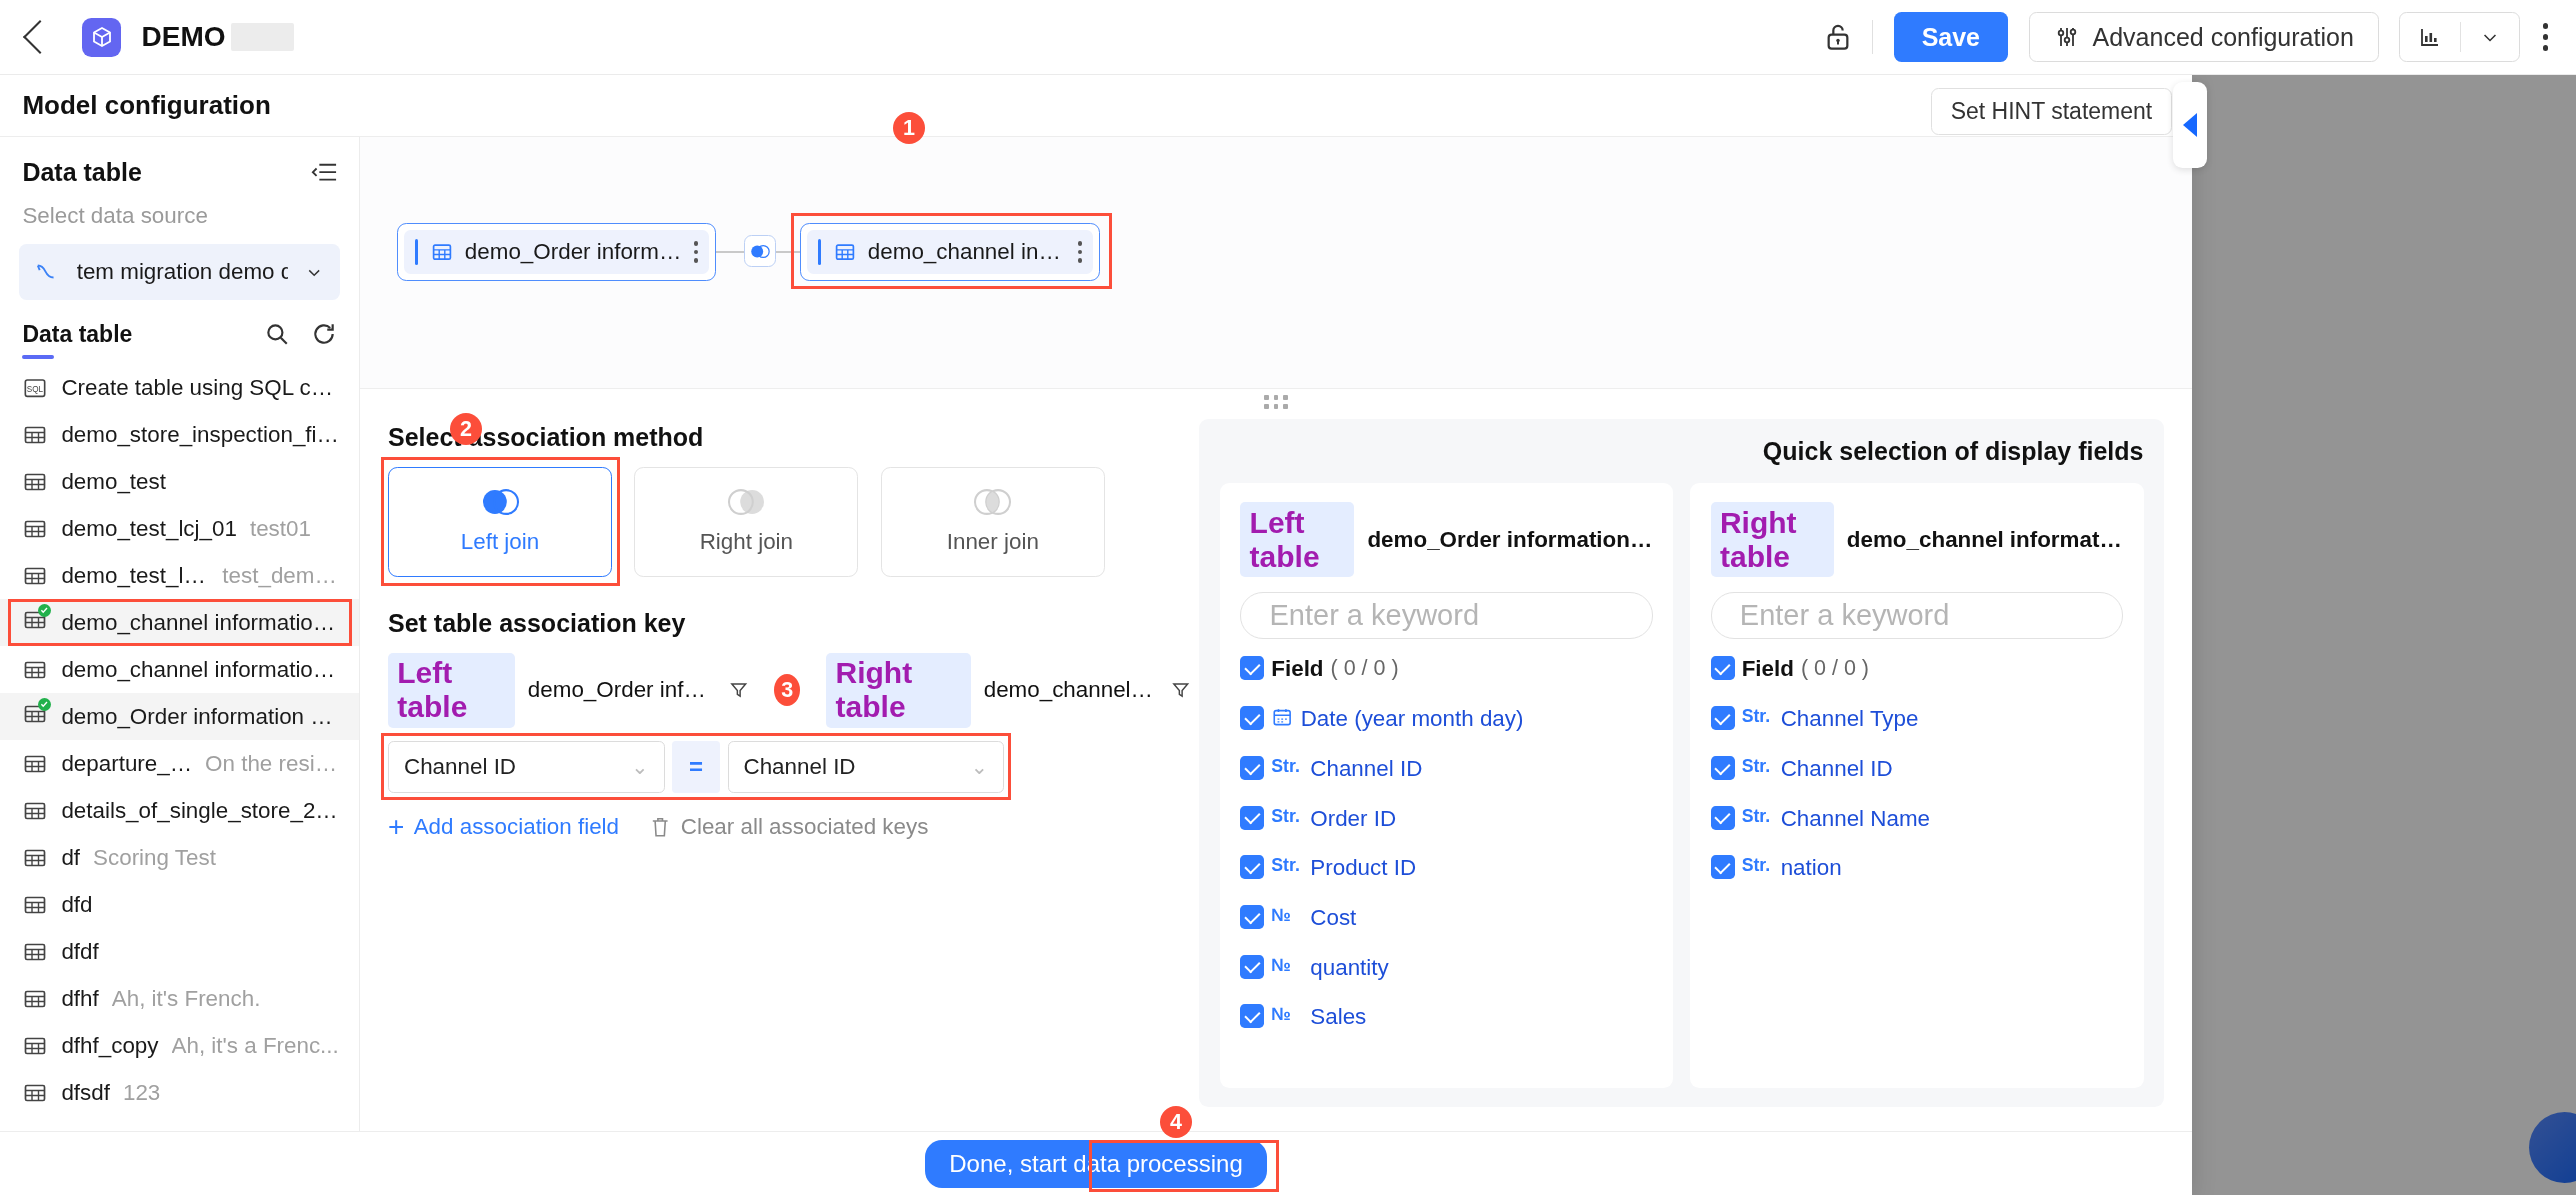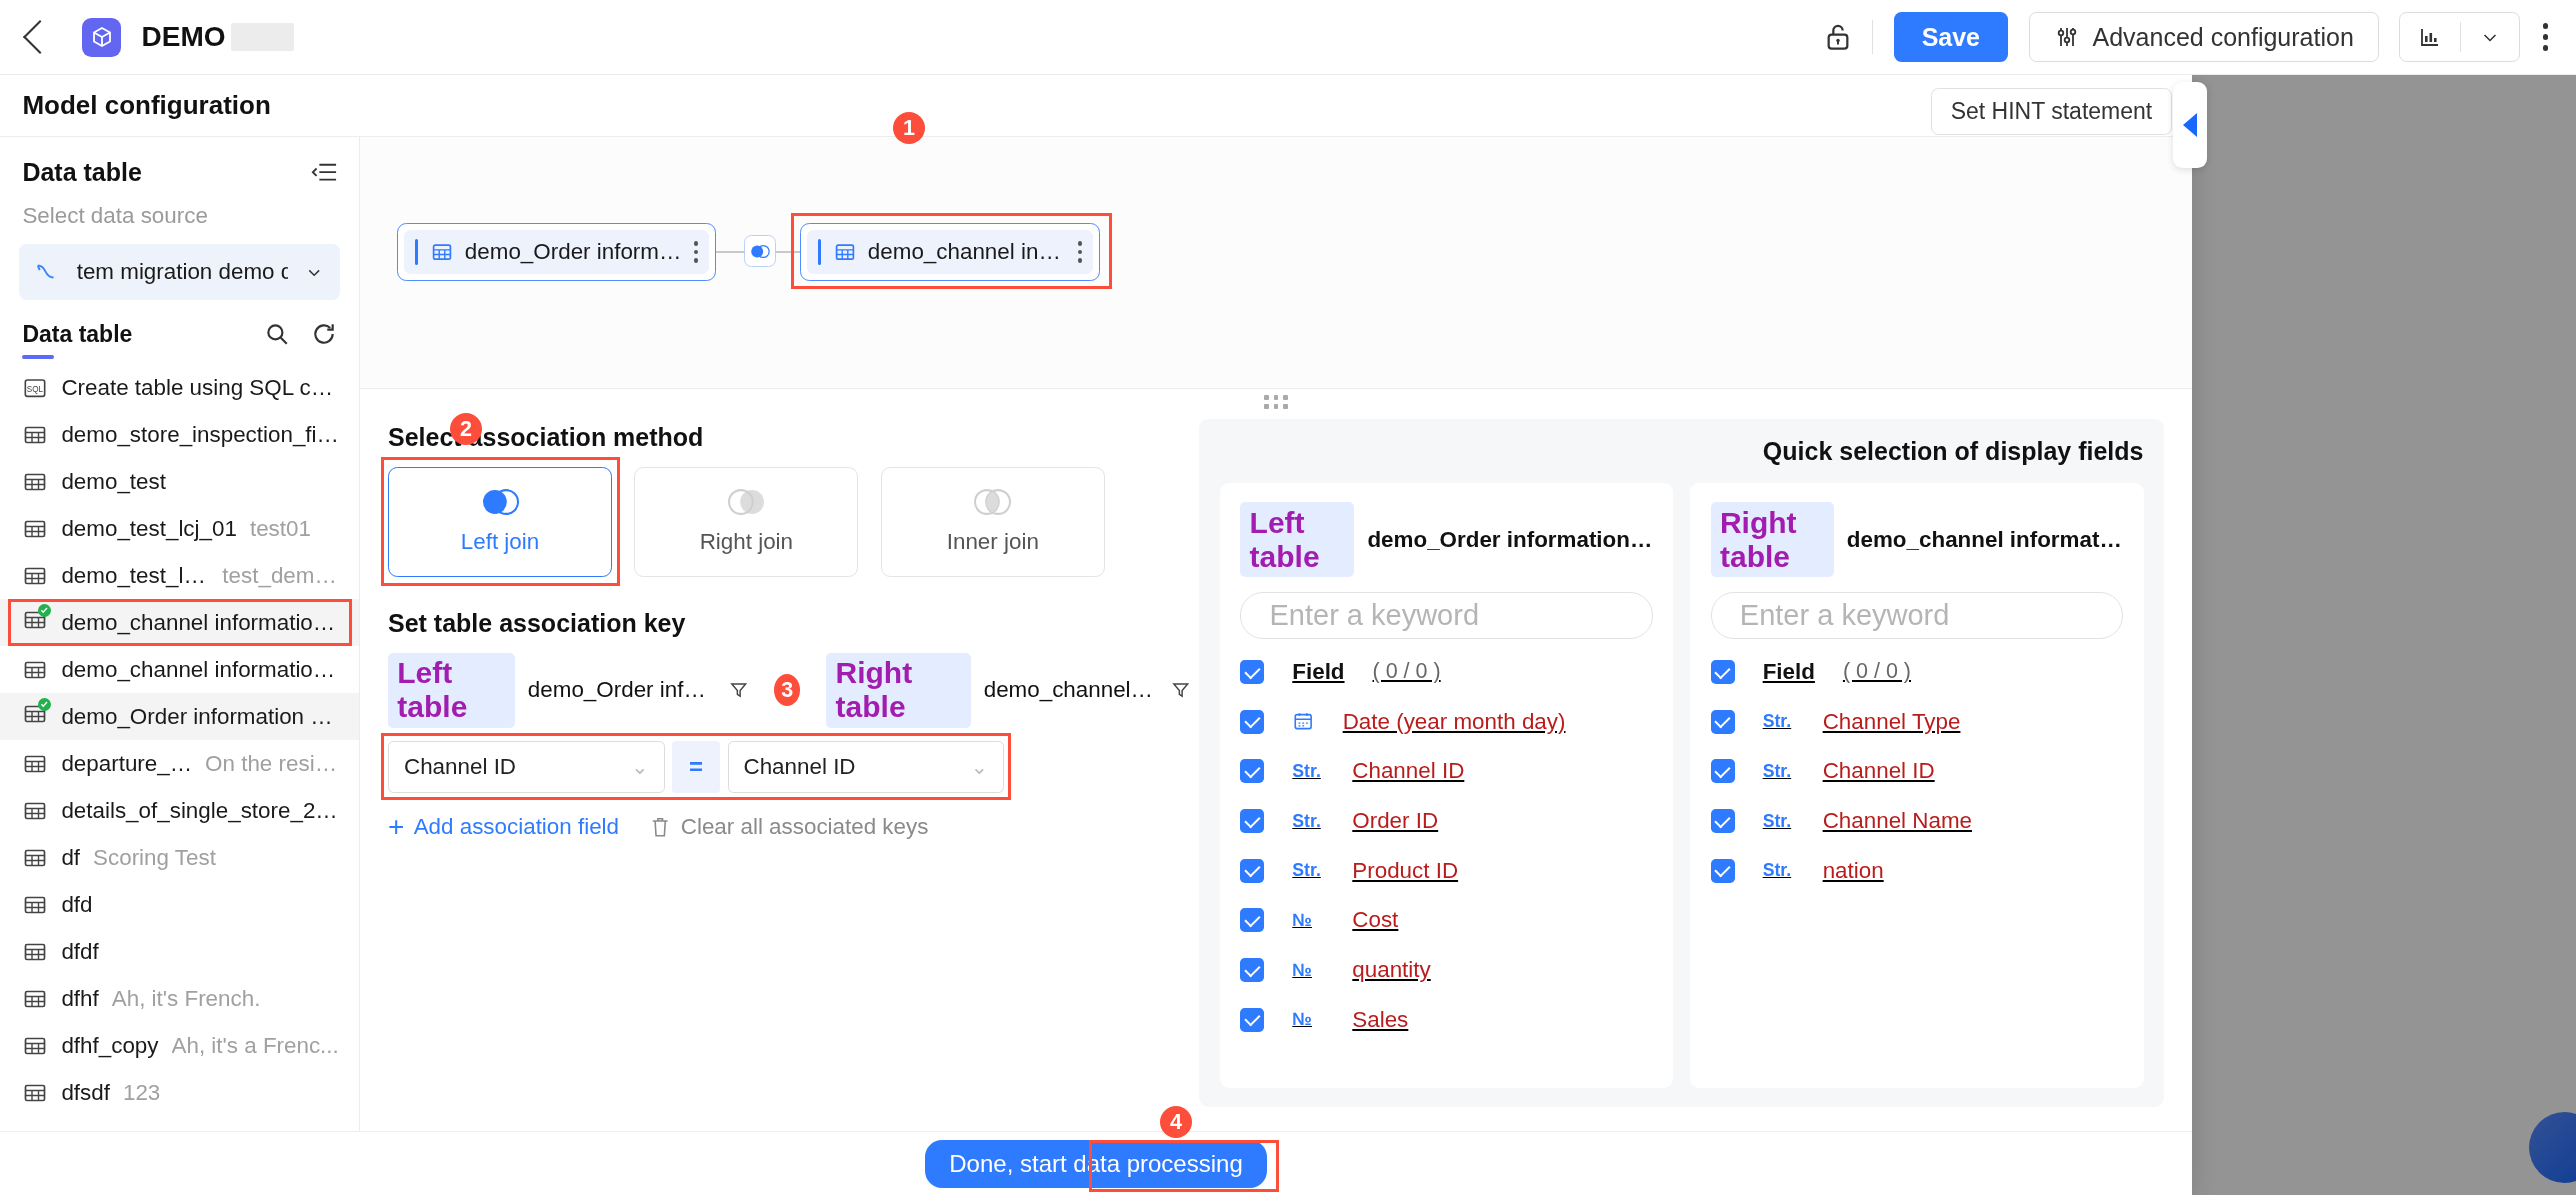--- a/index.html
+++ b/index.html
@@ -243,32 +243,32 @@
     height: 47px; border: 0.9px solid #e2e2e2; border-radius: 23px;
     display: flex; align-items: center; gap: 11.2px; padding: 0 17px;
     margin-bottom: 17px;
   }
   .kw-input input {
     border: none; outline: none; font-size: 29px; color: #333; flex: 1;
     font-family: "Liberation Sans", sans-serif; background: transparent;
   }
   .kw-input input::placeholder { color: #b5b5b5; }
   .fld-list { flex: 1 1 auto; overflow: hidden; }
-  .fld-row { display: flex; align-items: center; gap: 28px; height: 31px; margin-bottom: 18.7px; text-decoration: underline; }
+  .fld-row { display: flex; align-items: flex-start; gap: 7px; height: 31px; margin-bottom: 18.7px; }
   .cb {
     width: 24px; height: 24px; border-radius: 4.7px; background: #2f7bff;
     flex: 0 0 24px; position: relative; cursor: pointer;
   }
   .cb::after {
     content: ""; position: absolute; left: 7.5px; top: 3.7px;
     width: 6.5px; height: 12px; border: solid #fff; border-width: 0 2.8px 2.8px 0;
     transform: rotate(45deg);
   }
   .ftype { font-size: 17.7px; color: #2f7bff; font-weight: 700; flex: 0 0 auto; min-width: 32px; }
-  .fname { font-size: 22.4px; color: #b91c1c; }
+  .fname { font-size: 22.4px; color: #1d4ed8; }
   .fname.bold { font-weight: 700; color: #111; }
   .fcount { font-size: 21.5px; color: #666; }
   .cal-ico { width: 22.4px; height: 22.4px; flex: 0 0 22.4px; }
 
   .modal-footer {
     height: 65px; border-top: 0.9px solid #ededed; flex: 0 0 65px;
     display: flex; align-items: center; justify-content: center; position: relative;
   }
   .btn-done {
     background: #2f7bff; color: #fff; border: none; border-radius: 17px;

